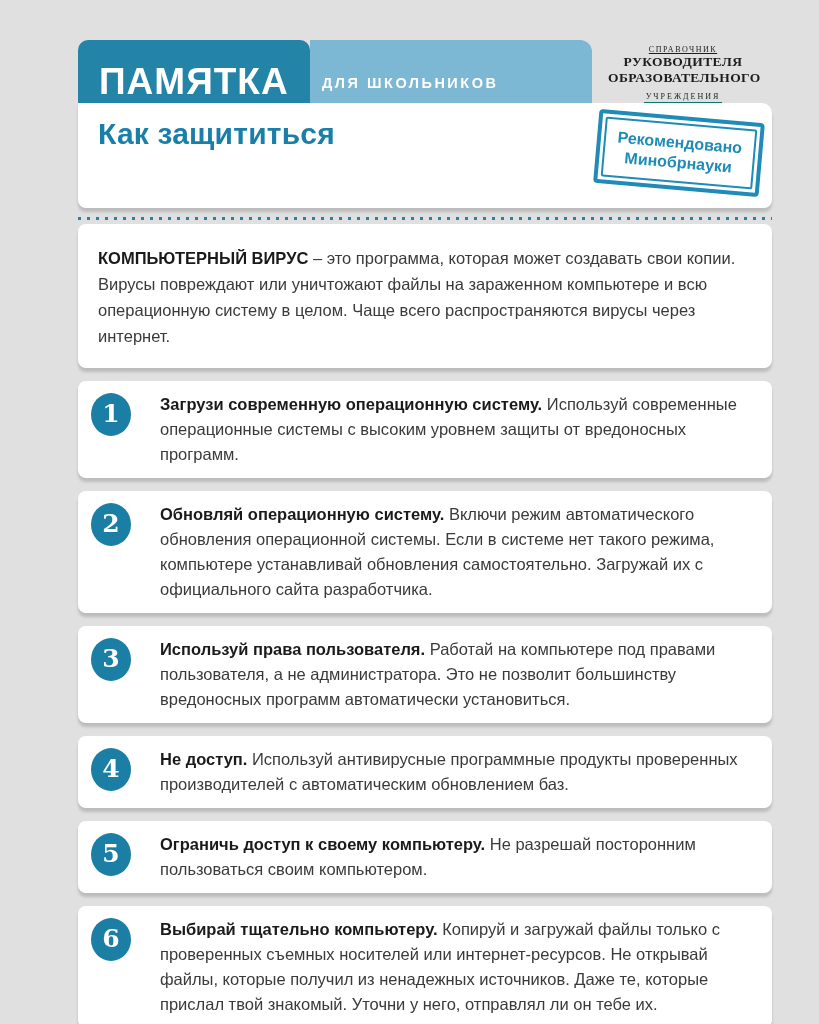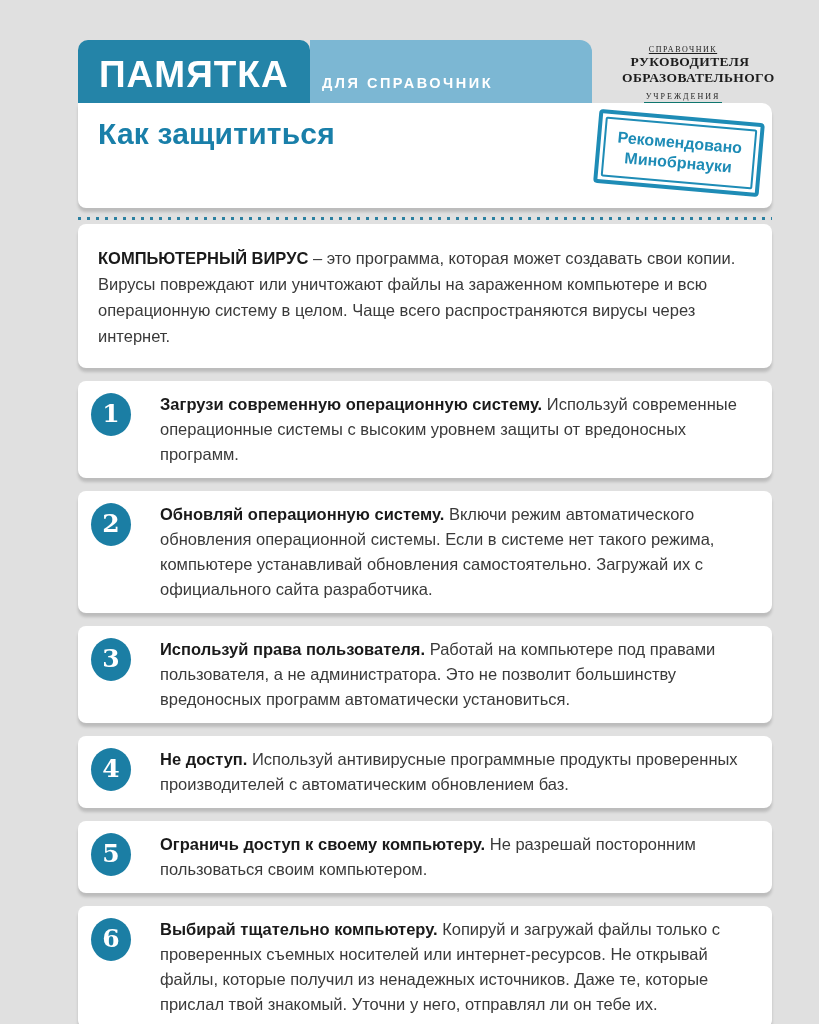--- a/index.html
+++ b/index.html
@@ -13,41 +13,41 @@
   }
   .content {
     position:absolute; left:78px; top:40px; width:694px;
   }
   
   .tabs { display:flex; height:63px; position:relative; }
   .tab-primary {
     width:232px; height:63px;
     background:#2484a8;
     border-radius:10px 10px 0 0;
-    display:flex; align-items:center;
+    display:flex; align-items:flex-end;
     padding:6px 0 0 21px;
     color:#fff; font-weight:bold; font-size:37px; letter-spacing:1px;
   }
   .tab-secondary {
     width:282px; height:63px;
     background:#7cb7d3;
     border-radius:0 12px 0 0;
     display:flex; align-items:center;
     padding:22px 0 0 12px;
     color:#fff; font-weight:bold; font-size:14.5px; letter-spacing:2.5px;
   }
   
   .logo {
     position:absolute; top:5px; right:14px; width:150px;
     text-align:center;
     font-family:"Liberation Serif", serif;
     color:#1d1d1d; line-height:1.15;
   }
   .logo .l-small { font-size:8px; letter-spacing:1.5px;text-decoration:underline; }
-  .logo .l-big   { font-size:13.5px; font-weight:bold; letter-spacing:0.4px;margin-left:14px; }
+  .logo .l-big   { font-size:13.5px; font-weight:bold; letter-spacing:0.4px; }
   .logo .l-under { font-size:8px; letter-spacing:2px; border-bottom:1px solid #0f766e;
                    display:inline-block; padding:1px 2px 1px 2px; }
   .logo .l-dot   { font-size:7px; line-height:6px; }
   
   .title-card {
     position:relative;
     height:105px; background:#ffffff;
     border-radius:0 10px 8px 8px;
     box-shadow:0 4px 3px rgba(0,0,0,0.16);
     padding:11px 0 0 20px;
@@ -108,21 +108,21 @@
 <body>
 
 <div class="page">
   <div class="content">
 
     <div class="tabs">
       <div class="tab-primary">
         <span>ПАМЯТКА</span>
       </div>
       <div class="tab-secondary">
-        <span>ДЛЯ СПРАВОЧНИК</span>
+        <span>ДЛЯ ШКОЛЬНИКОВ</span>
       </div>
       <div class="logo">
         <div class="l-small">СПРАВОЧНИК</div>
         <div class="l-big">РУКОВОДИТЕЛЯ</div>
         <div class="l-big">ОБРАЗОВАТЕЛЬНОГО</div>
         <div><span class="l-under">УЧРЕЖДЕНИЯ</span></div>
         <div class="l-dot">▪</div>
       </div>
     </div>
 

